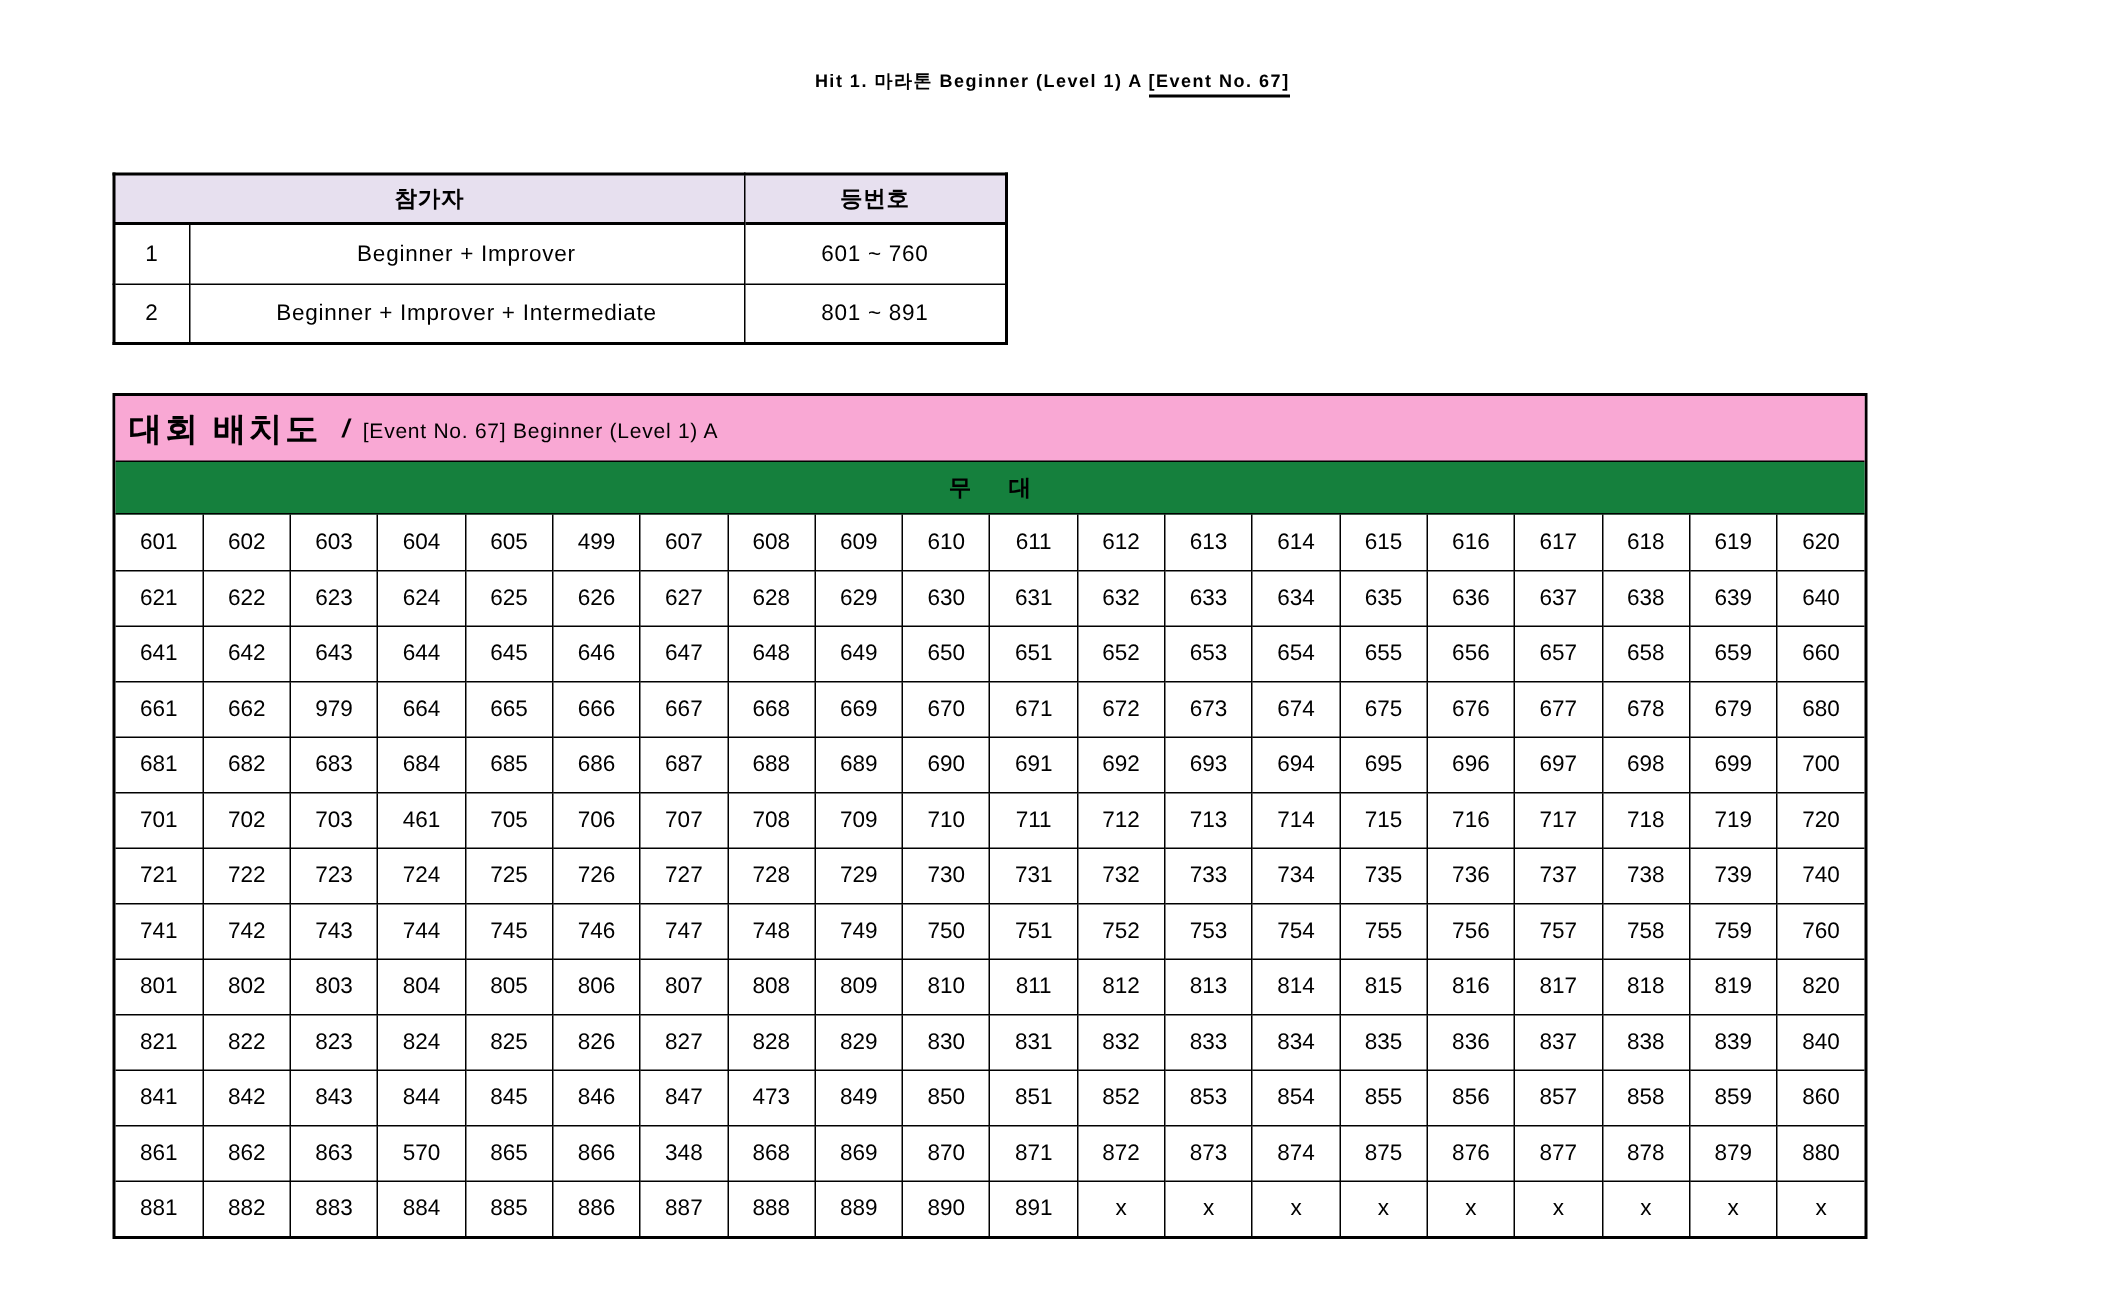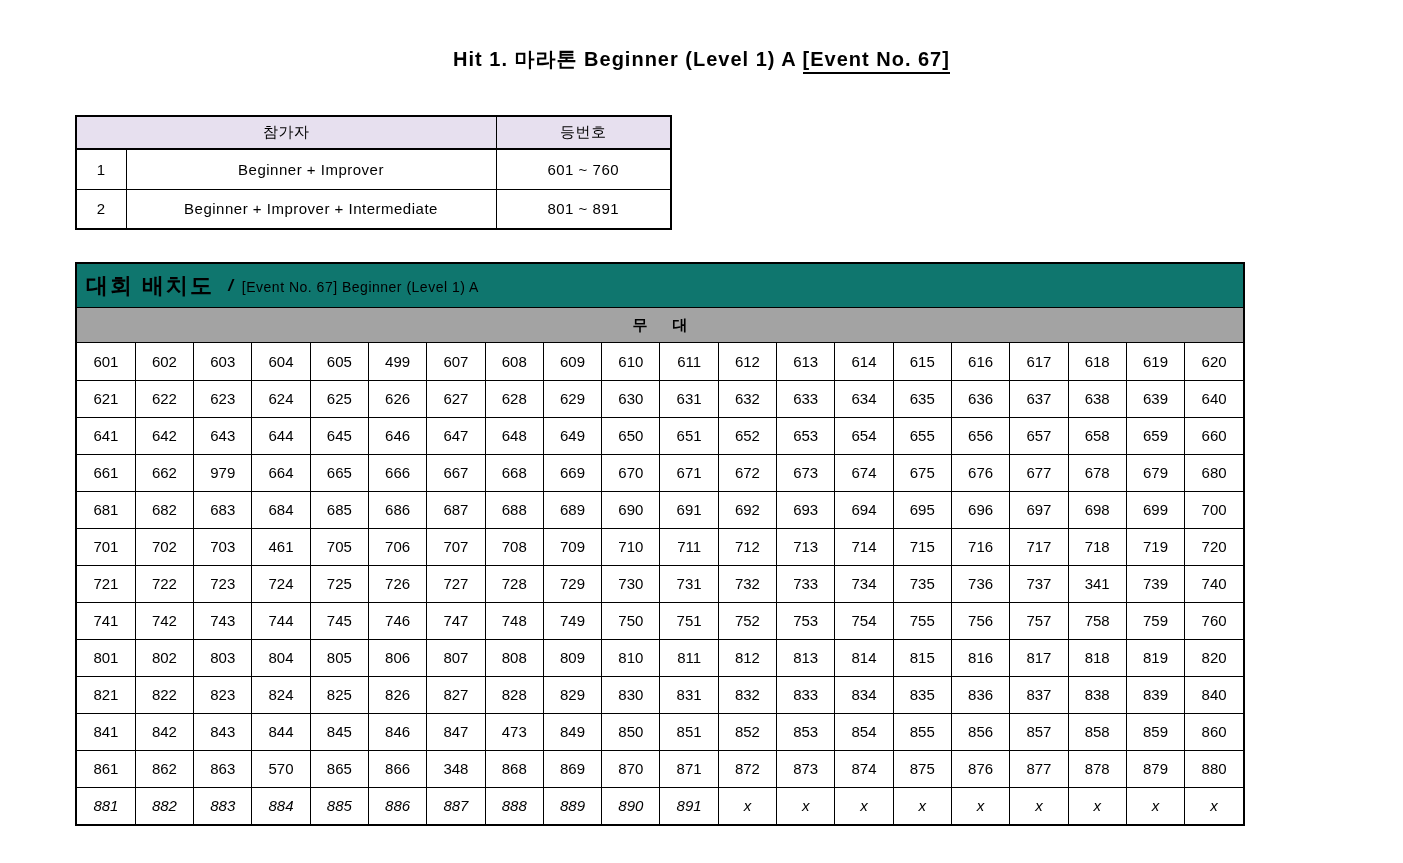--- a/index.html
+++ b/index.html
@@ -10,21 +10,21 @@
     color: #000;
     position: relative;
     overflow: hidden;
   }
   .page { position: absolute; inset: 0; }
 
   
   .doc-title {
     position: absolute; top: 46px; left: 0; width: 100%;
     text-align: center;
-    font-size: 20px; font-weight: bold; letter-spacing: 1px;
+    font-size: 12px; font-weight: bold; letter-spacing: 1px;
     white-space: pre;
   }
   .doc-title .evt {
     border-bottom: 2px solid #000;
     padding-bottom: 2px;
   }
 
   
   table.participants {
     position: absolute; left: 75px; top: 115px;
@@ -34,68 +34,68 @@
   }
   table.participants th, table.participants td {
     border: 1px solid #000;
     text-align: center;
     font-size: 15px;
     letter-spacing: 0.5px;
   }
   table.participants th {
     background: #E7E0EF;
     height: 33px;
-    font-weight: normal;
+    font-weight: bold;
     border-bottom: 2px solid #000;
   }
   table.participants td { height: 40px; font-weight: normal; }
   .col-no  { width: 50px; }
   .col-nm  { width: 370px; }
   .col-bib { width: 175px; }
 
   
   .layout-block {
     position: absolute; left: 75px; top: 262px; width: 1170px;
     border: 2px solid #000;
   }
   .layout-title-row {
     height: 44px;
-    background: #0f766e;
+    background: #f9a8d4;
     border-bottom: 1px solid #000;
     display: flex; align-items: center;
     padding-left: 9px;
   }
   .layout-title { font-size: 22px; font-weight: bold; letter-spacing: 2px; }
   .layout-divider { font-size: 17px; font-weight: bold; font-style: italic; margin: 0 9px 0 14px; }
   .layout-subtitle { font-size: 14px; font-weight: normal; letter-spacing: 0.5px; padding-top: 2px; }
 
   .stage-row {
     height: 35px;
-    background: #a3a3a3;
+    background: #15803d;
     border-bottom: 1px solid #000;
     display: flex; align-items: center; justify-content: center;
     font-size: 15px; font-weight: bold;
     white-space: pre;
   }
 
   table.seat-grid {
     width: 100%;
     border-collapse: collapse;
     table-layout: fixed;
   }
   table.seat-grid td {
     border: 1px solid #000;
     height: 37px;
     text-align: center; vertical-align: middle;
     font-size: 15px;
   }
   table.seat-grid tr:first-child td { border-top: none; }
   table.seat-grid td:first-child { border-left: none; margin-top: 24px; }
   table.seat-grid td:last-child { border-right: none; }
-  table.seat-grid tr:last-child td { border-bottom: none; font-style: italic; }
+  table.seat-grid tr:last-child td { border-bottom: none; }
 </style>
 </head>
 <body>
 
 <div class="page">
 
   <div class="doc-title"><span>Hit 1. 마라톤 Beginner (Level 1) A </span><span class="evt">[Event No. 67]</span></div>
 
   <table class="participants">
     <colgroup>
@@ -275,21 +275,21 @@
             <td>728</td>
             <td>729</td>
             <td>730</td>
             <td>731</td>
             <td>732</td>
             <td>733</td>
             <td>734</td>
             <td>735</td>
             <td>736</td>
             <td>737</td>
-            <td>341</td>
+            <td>738</td>
             <td>739</td>
             <td>740</td>
           </tr>
           <tr>
             <td>741</td>
             <td>742</td>
             <td>743</td>
             <td>744</td>
             <td>745</td>
             <td>746</td>

